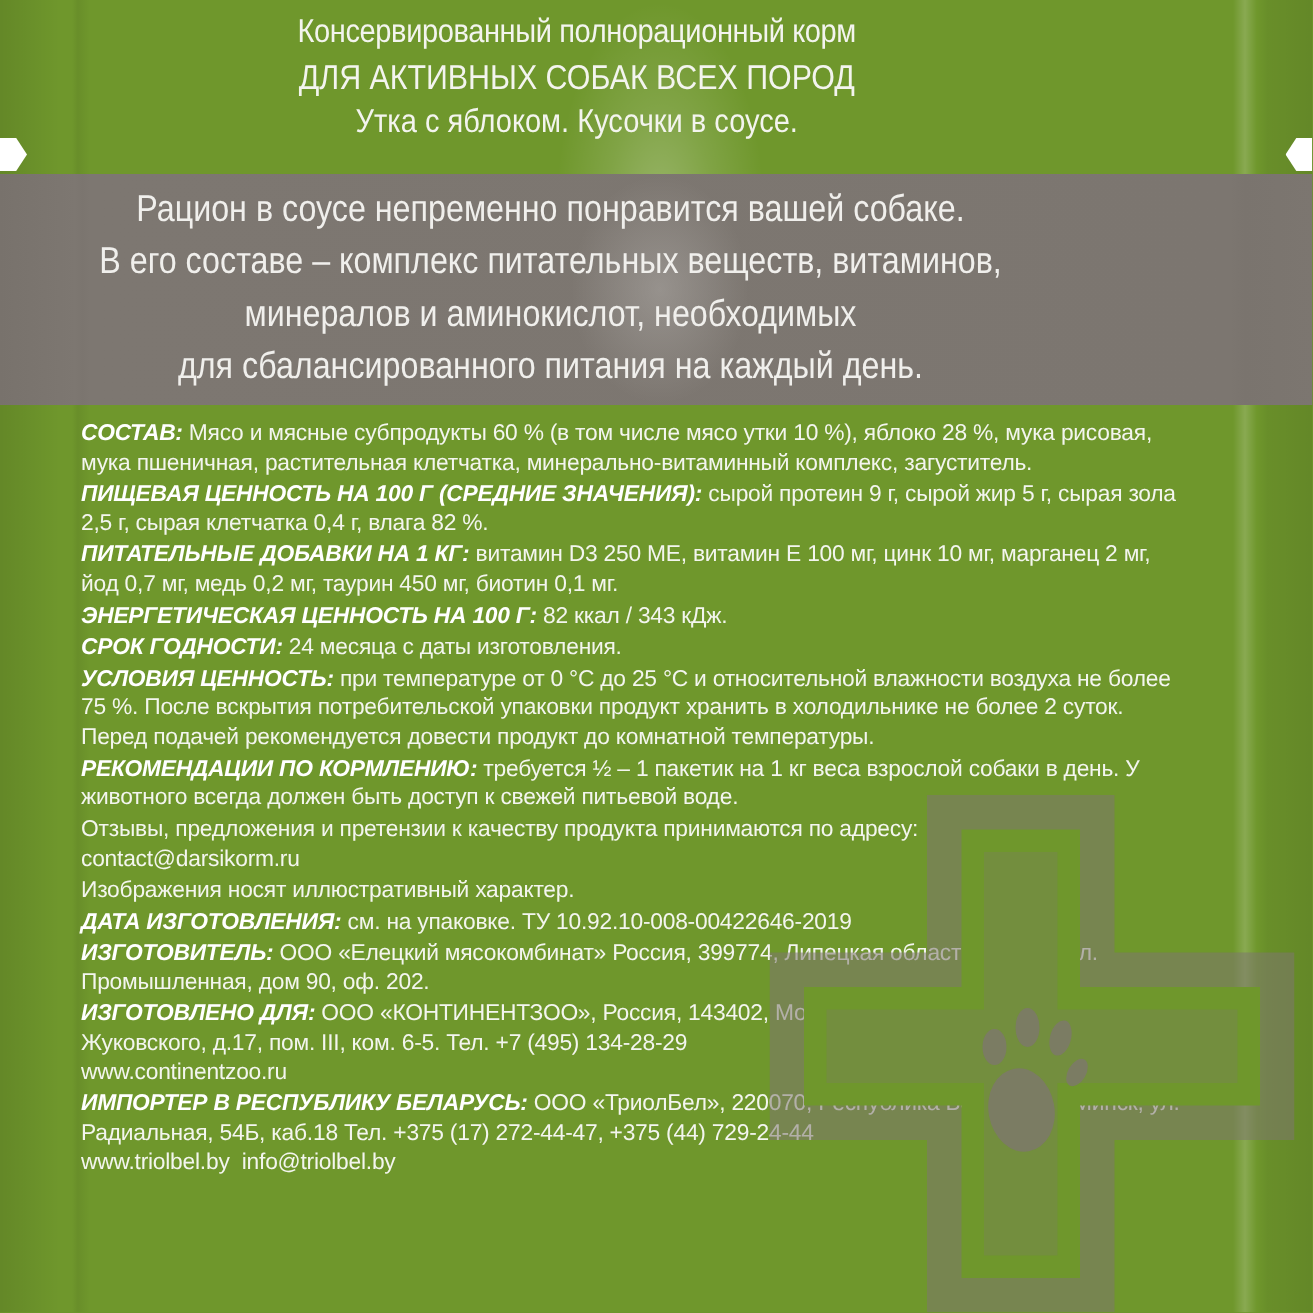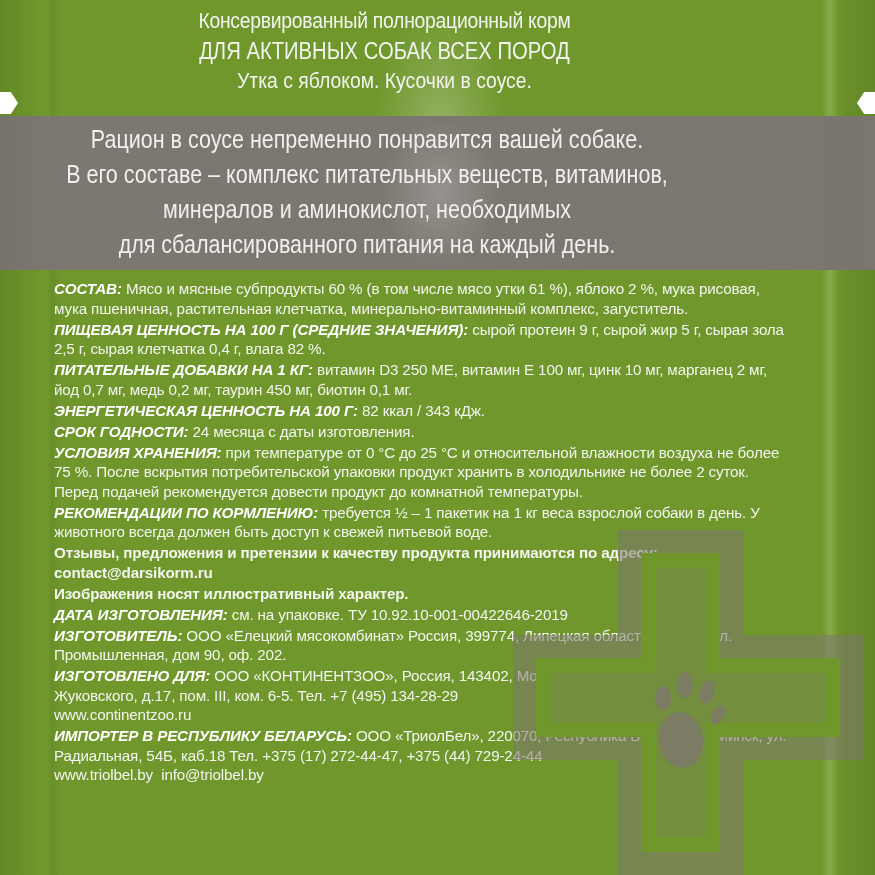--- a/index.html
+++ b/index.html
@@ -53,21 +53,21 @@
     }
     .band-text span { display: block; transform: scaleX(0.86); }
 
     .content {
       position: absolute; left: 54px; top: 279px; width: 740px;
       font-size: 15.2px; line-height: 19.5px; color: #f3f5ee; z-index: 3;
       letter-spacing: -0.15px;
     }
     .content p { margin: 0 0 1.5px 0; }
     .content b { font-weight: bold; color: #ffffff; font-style: italic; }
-    .content .plain { margin-top: 1px; font-weight: bold; }
+    .content .plain { margin-top: 1px; }
 
     .cross {
       position: absolute; left: 513px; top: 530px; width: 350px; height: 345px; z-index: 4; pointer-events: none;
     }
   </style>
 </head>
 <body>
 
 <div class="bg"></div>
 <div class="glow"></div>
@@ -84,30 +84,30 @@
 <div class="band"></div>
 <div class="band-glow"></div>
 <div class="band-text">
   <span>Рацион в соусе непременно понравится вашей собаке.</span>
   <span>В его составе – комплекс питательных веществ, витаминов,</span>
   <span>минералов и аминокислот, необходимых</span>
   <span>для сбалансированного питания на каждый день.</span>
 </div>
 
 <div class="content">
-  <p><b>СОСТАВ:</b><span> Мясо и мясные субпродукты 60 % (в том числе мясо утки 61 %), яблоко 2 %, мука рисовая, мука пшеничная, растительная клетчатка, минерально-витаминный комплекс, загуститель.</span></p>
+  <p><b>СОСТАВ:</b><span> Мясо и мясные субпродукты 60 % (в том числе мясо утки 10 %), яблоко 28 %, мука рисовая, мука пшеничная, растительная клетчатка, минерально-витаминный комплекс, загуститель.</span></p>
   <p><b>ПИЩЕВАЯ ЦЕННОСТЬ НА 100 Г (СРЕДНИЕ ЗНАЧЕНИЯ):</b><span> сырой протеин 9 г, сырой жир 5 г, сырая зола 2,5 г, сырая клетчатка 0,4 г, влага 82 %.</span></p>
   <p><b>ПИТАТЕЛЬНЫЕ ДОБАВКИ НА 1 КГ:</b><span> витамин D3 250 МЕ, витамин Е 100 мг, цинк 10 мг, марганец 2 мг, йод 0,7 мг, медь 0,2 мг, таурин 450 мг, биотин 0,1 мг.</span></p>
   <p><b>ЭНЕРГЕТИЧЕСКАЯ ЦЕННОСТЬ НА 100 Г:</b><span> 82 ккал / 343 кДж.</span></p>
   <p><b>СРОК ГОДНОСТИ:</b><span> 24 месяца с даты изготовления.</span></p>
-  <p><b>УСЛОВИЯ ХРАНЕНИЯ:</b><span> при температуре от 0 °С до 25 °С и относительной влажности воздуха не более 75 %. После вскрытия потребительской упаковки продукт хранить в холодильнике не более 2 суток. Перед подачей рекомендуется довести продукт до комнатной температуры.</span></p>
+  <p><b>УСЛОВИЯ ЦЕННОСТЬ:</b><span> при температуре от 0 °С до 25 °С и относительной влажности воздуха не более 75 %. После вскрытия потребительской упаковки продукт хранить в холодильнике не более 2 суток. Перед подачей рекомендуется довести продукт до комнатной температуры.</span></p>
   <p><b>РЕКОМЕНДАЦИИ ПО КОРМЛЕНИЮ:</b><span> требуется ½ – 1 пакетик на 1 кг веса взрослой собаки в день. У животного всегда должен быть доступ к свежей питьевой воде.</span></p>
   <p class="plain"><span>Отзывы, предложения и претензии к качеству продукта принимаются по адресу:</span><br><span>contact@darsikorm.ru</span></p>
   <p class="plain">Изображения носят иллюстративный характер.</p>
-  <p><b>ДАТА ИЗГОТОВЛЕНИЯ:</b><span> см. на упаковке. ТУ 10.92.10-001-00422646-2019</span></p>
+  <p><b>ДАТА ИЗГОТОВЛЕНИЯ:</b><span> см. на упаковке. ТУ 10.92.10-008-00422646-2019</span></p>
   <p><b>ИЗГОТОВИТЕЛЬ:</b><span> ООО «Елецкий мясокомбинат» Россия, 399774, Липецкая область, г. Елец, ул. Промышленная, дом 90, оф. 202.</span></p>
   <p><b>ИЗГОТОВЛЕНО ДЛЯ:</b><span> ООО «КОНТИНЕНТЗОО», Россия, 143402, Московская область, г. Красногорск, ул. Жуковского, д.17, пом. III, ком. 6-5. Тел. +7 (495) 134-28-29</span><br><span>www.continentzoo.ru</span></p>
   <p><b>ИМПОРТЕР В РЕСПУБЛИКУ БЕЛАРУСЬ:</b><span> ООО «ТриолБел», 220070, Республика Беларусь, г. Минск, ул. Радиальная, 54Б, каб.18 Тел. +375 (17) 272-44-47, +375 (44) 729-24-44</span><br><span>www.triolbel.by</span>&nbsp;&nbsp;<span>info@triolbel.by</span></p>
 </div>
 
 <svg class="cross" viewBox="0 0 350 345" xmlns="http://www.w3.org/2000/svg">
   <path d="M105 0 H230 V105 H350 V230 H230 V345 H105 V230 H0 V105 H105 Z" fill="rgba(125,118,112,0.55)"></path>
   <path d="M128 23 H207 V128 H327 V207 H207 V322 H128 V207 H23 V128 H128 Z" fill="#6f972c"></path>
   <path d="M143 38 H192 V143 H312 V192 H192 V307 H143 V192 H38 V143 H143 Z" fill="rgba(125,118,112,0.28)"></path>
   <g fill="rgba(125,118,112,0.75)">

